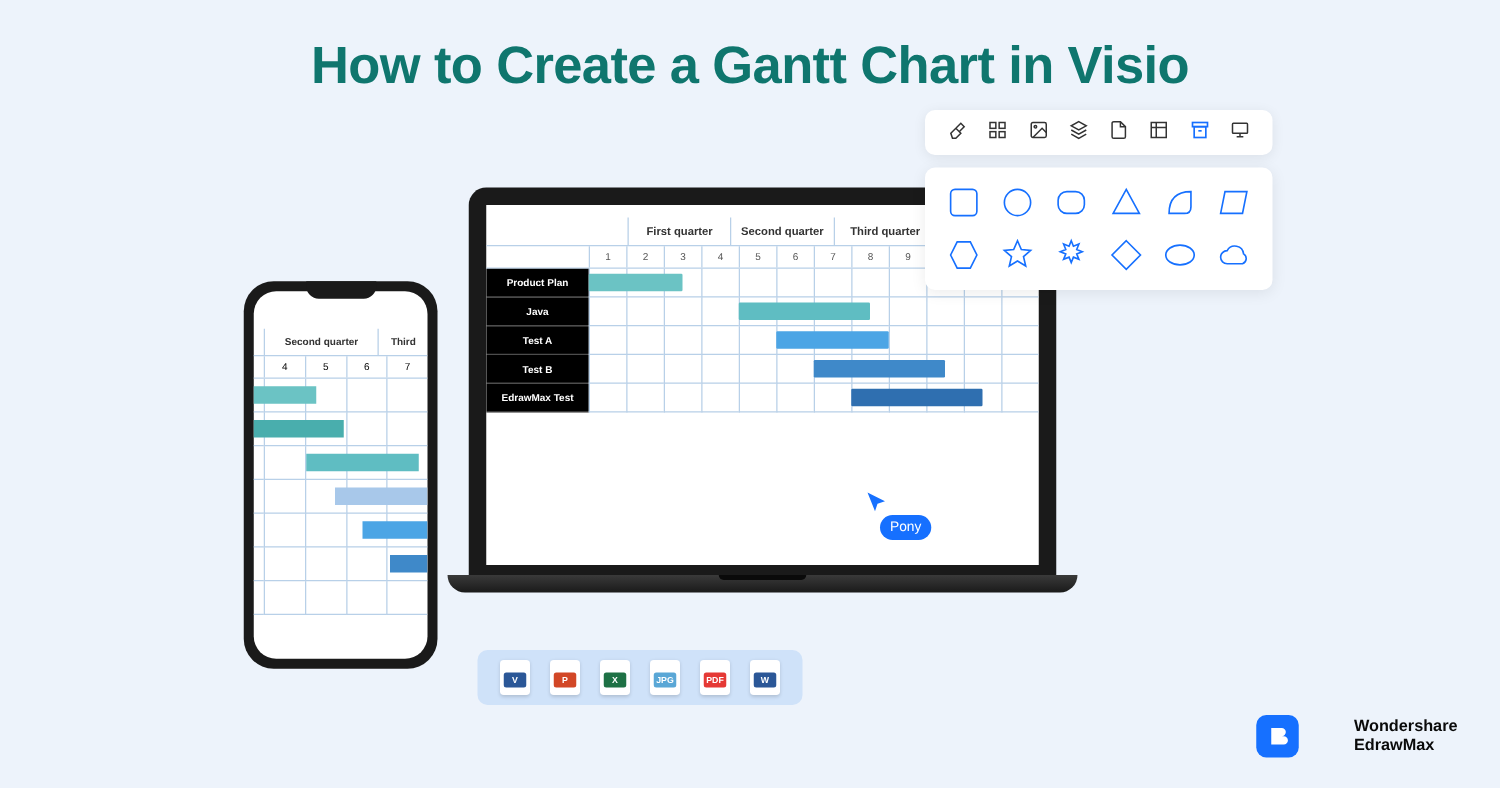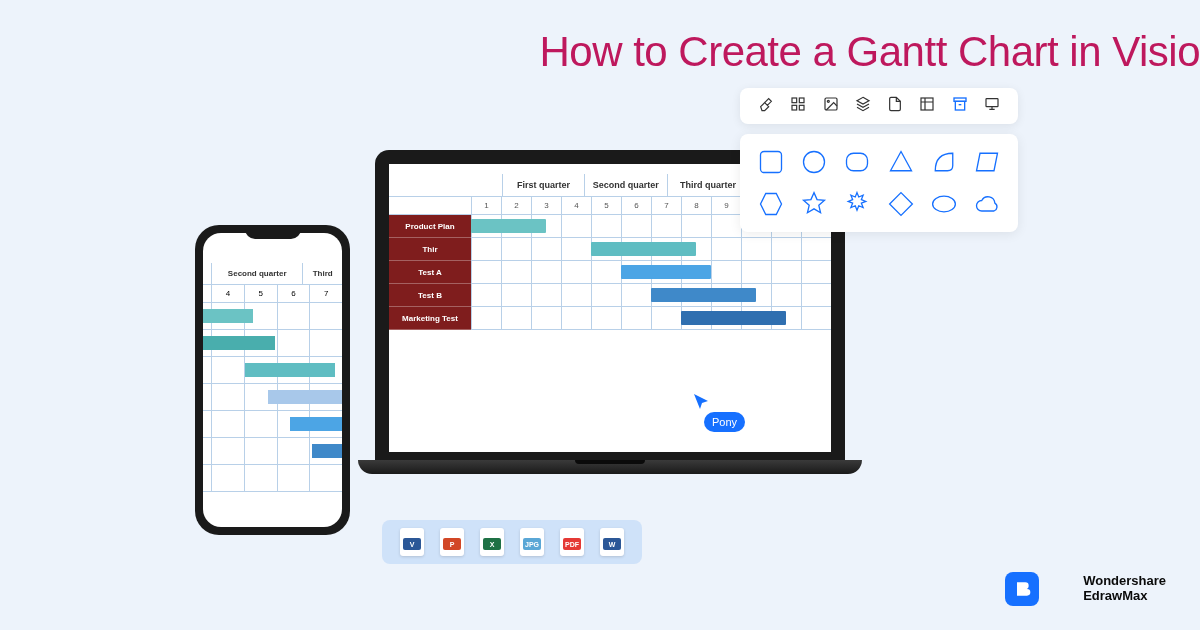--- a/index.html
+++ b/index.html
@@ -9,24 +9,24 @@
   background: #edf3fb;
   font-family: -apple-system, BlinkMacSystemFont, 'Segoe UI', Arial, sans-serif;
   position: relative;
   overflow: hidden;
 }
 .title {
   position: absolute;
   top: 28px;
   left: 0;
   right: 0;
-  text-align: right;
+  text-align: center;
   font-size: 42px;
-  font-weight: 400;
-  color: #be185d;
+  font-weight: 700;
+  color: #0f766e;
   letter-spacing: -0.5px;
 }
 
 
 .laptop {
   position: absolute;
   top: 150px;
   left: 358px;
   width: 504px;
   height: 348px;
@@ -110,21 +110,21 @@
 .gantt-body {
   position: relative;
 }
 .gantt-row {
   display: flex;
   height: 23px;
 }
 .task-name {
   width: 82px;
   flex-shrink: 0;
-  background: #7f1d1d;
+  background: #000000;
   color: #fff;
   font-size: 8px;
   font-weight: 600;
   display: flex;
   align-items: center;
   justify-content: center;
   padding: 0 4px;
   text-align: center;
   border-bottom: 1px solid rgba(255,255,255,0.3);
 }
@@ -409,21 +409,21 @@
                 <div class="gantt-cell"></div>
                 <div class="gantt-cell"></div>
                 <div class="gantt-cell"></div>
                 <div class="gantt-cell"></div>
                 <div class="gantt-cell"></div>
                 <div class="gantt-cell"></div>
                 <div class="bar" style="left: 0%; width: 20.8333%; background: rgb(107, 195, 196);"></div>
               </div>
             </div>
             <div class="gantt-row">
-              <div class="task-name">Thir</div>
+              <div class="task-name">Java</div>
               <div class="gantt-cells">
                 <div class="gantt-cell"></div>
                 <div class="gantt-cell"></div>
                 <div class="gantt-cell"></div>
                 <div class="gantt-cell"></div>
                 <div class="gantt-cell"></div>
                 <div class="gantt-cell"></div>
                 <div class="gantt-cell"></div>
                 <div class="gantt-cell"></div>
                 <div class="gantt-cell"></div>
@@ -463,21 +463,21 @@
                 <div class="gantt-cell"></div>
                 <div class="gantt-cell"></div>
                 <div class="gantt-cell"></div>
                 <div class="gantt-cell"></div>
                 <div class="gantt-cell"></div>
                 <div class="gantt-cell"></div>
                 <div class="bar" style="left: 50%; width: 29.1667%; background: rgb(63, 137, 201);"></div>
               </div>
             </div>
             <div class="gantt-row">
-              <div class="task-name">Marketing Test</div>
+              <div class="task-name">EdrawMax Test</div>
               <div class="gantt-cells">
                 <div class="gantt-cell"></div>
                 <div class="gantt-cell"></div>
                 <div class="gantt-cell"></div>
                 <div class="gantt-cell"></div>
                 <div class="gantt-cell"></div>
                 <div class="gantt-cell"></div>
                 <div class="gantt-cell"></div>
                 <div class="gantt-cell"></div>
                 <div class="gantt-cell"></div>

